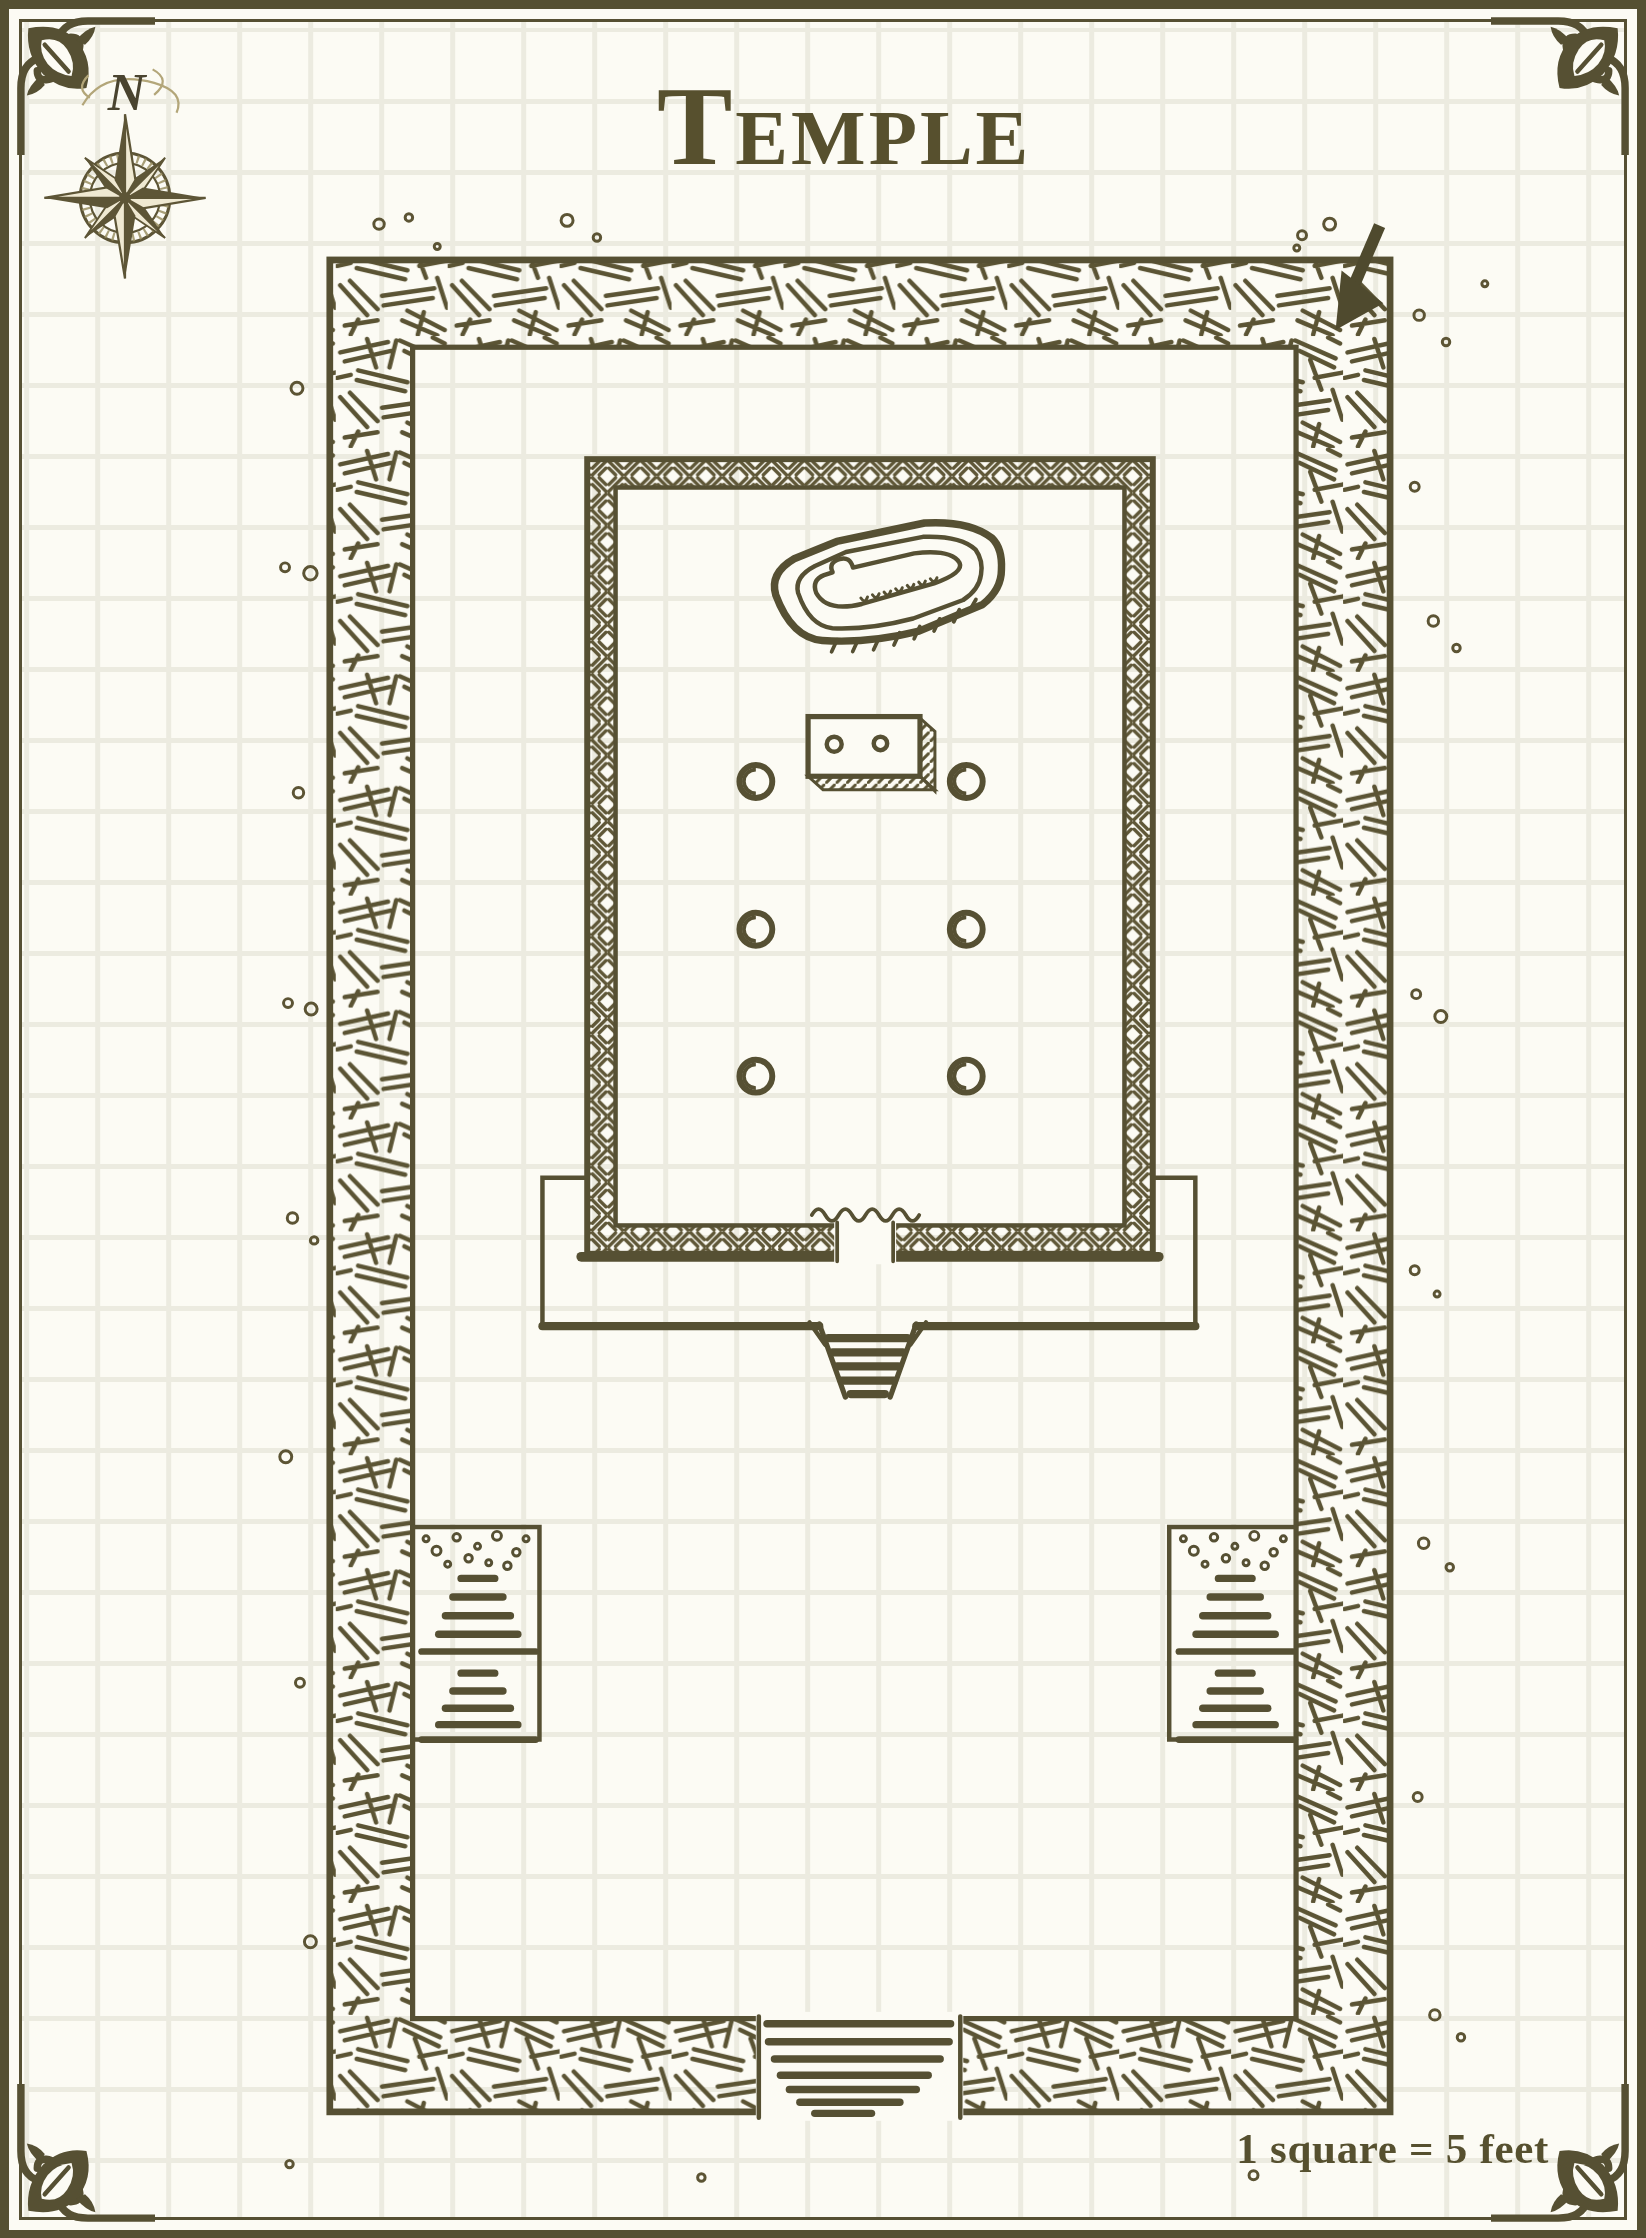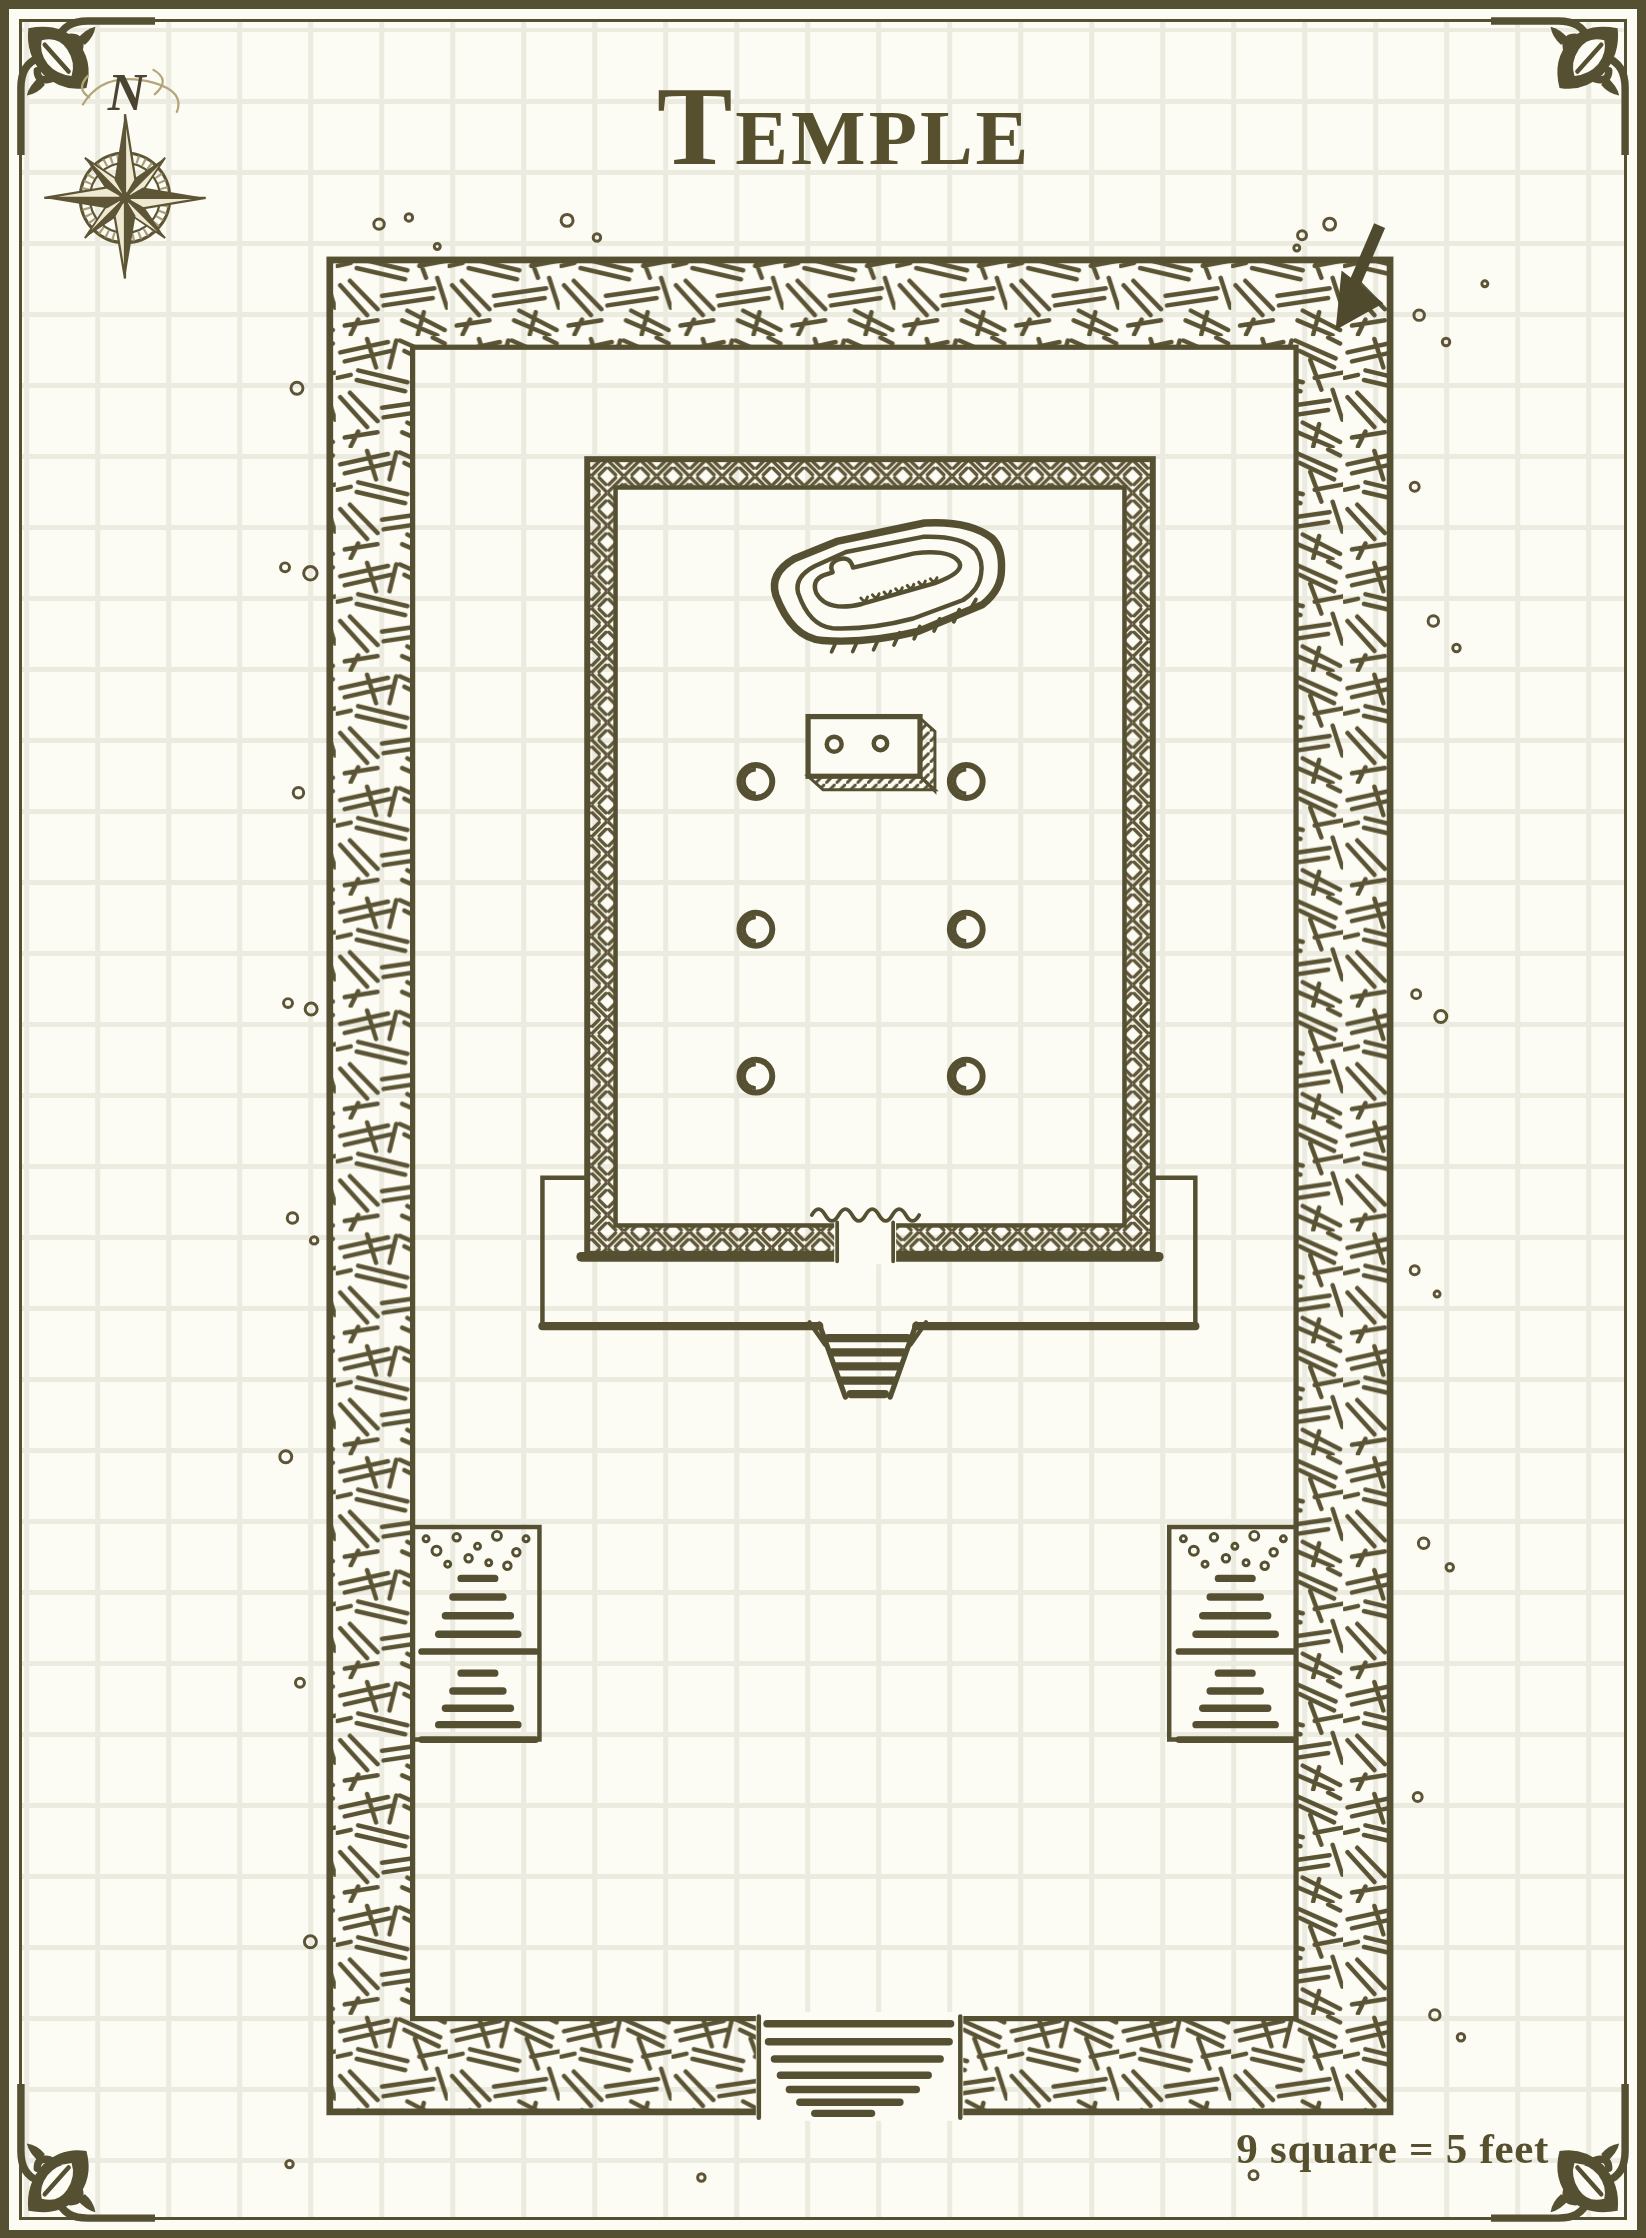--- a/index.html
+++ b/index.html
@@ -315,15 +315,15 @@
         <circle cx="1900" cy="2408" r="6"></circle>
       <circle cx="1923" cy="2700" r="7"></circle>
         <circle cx="1958" cy="2730" r="5"></circle>
       <circle cx="940" cy="2918" r="5"></circle>
         <circle cx="1680" cy="2915" r="6"></circle>
       <circle cx="388" cy="2900" r="5"></circle>
         <circle cx="1990" cy="380" r="4"></circle>
     </g>
   </svg>
 
-  <div class="scale-note">9 square = 5 feet</div>
+  <div class="scale-note">1 square = 5 feet</div>
 </div>
 
 
 </body></html>

